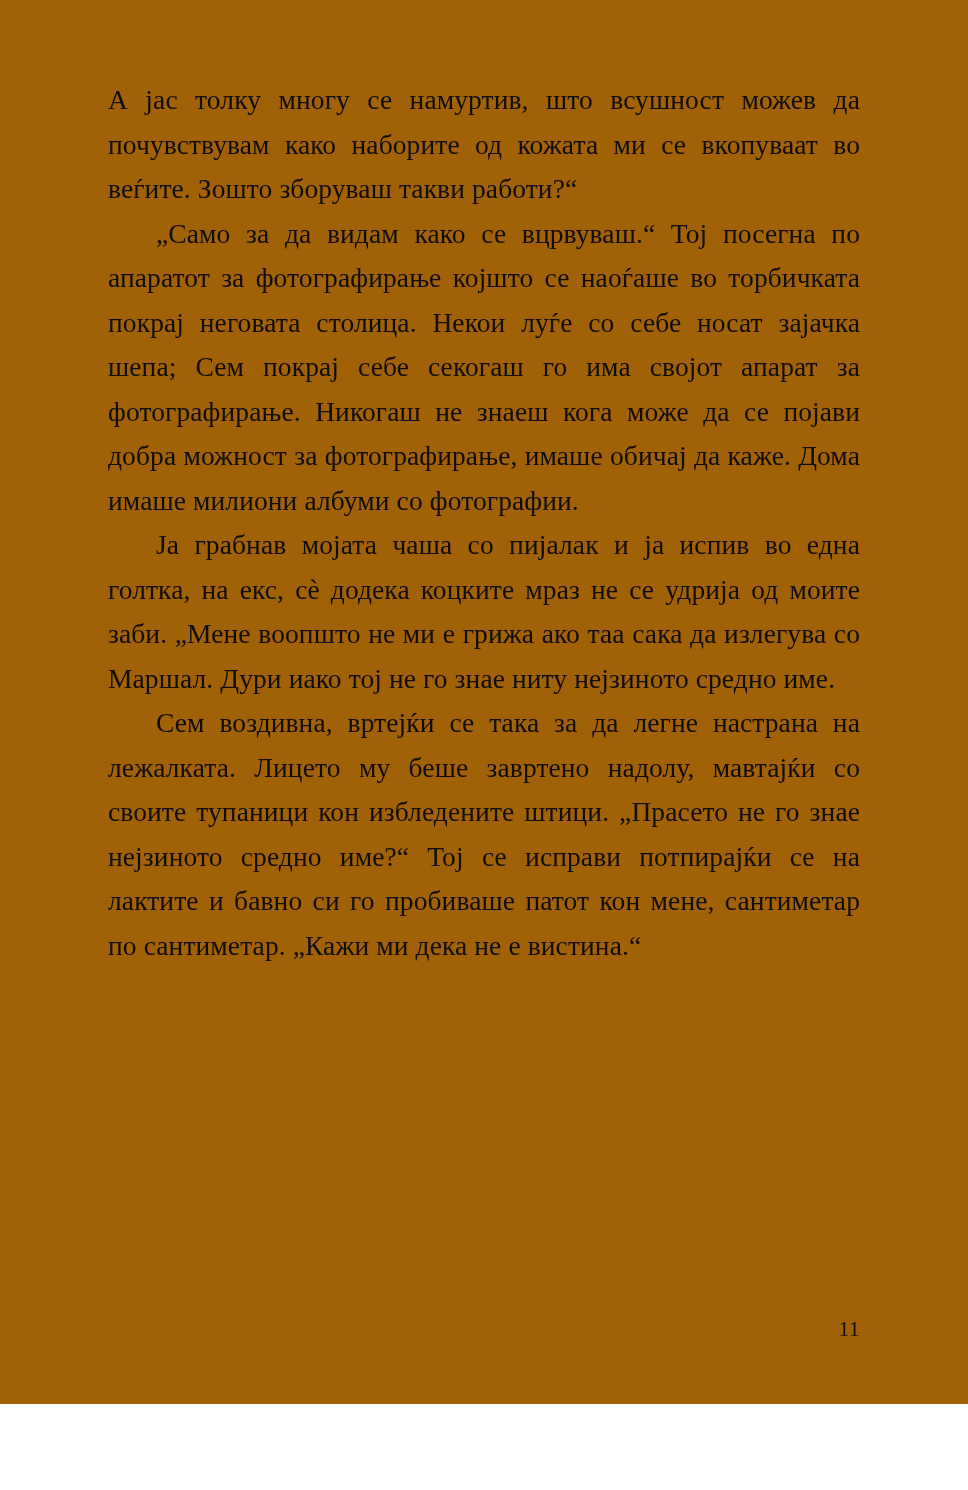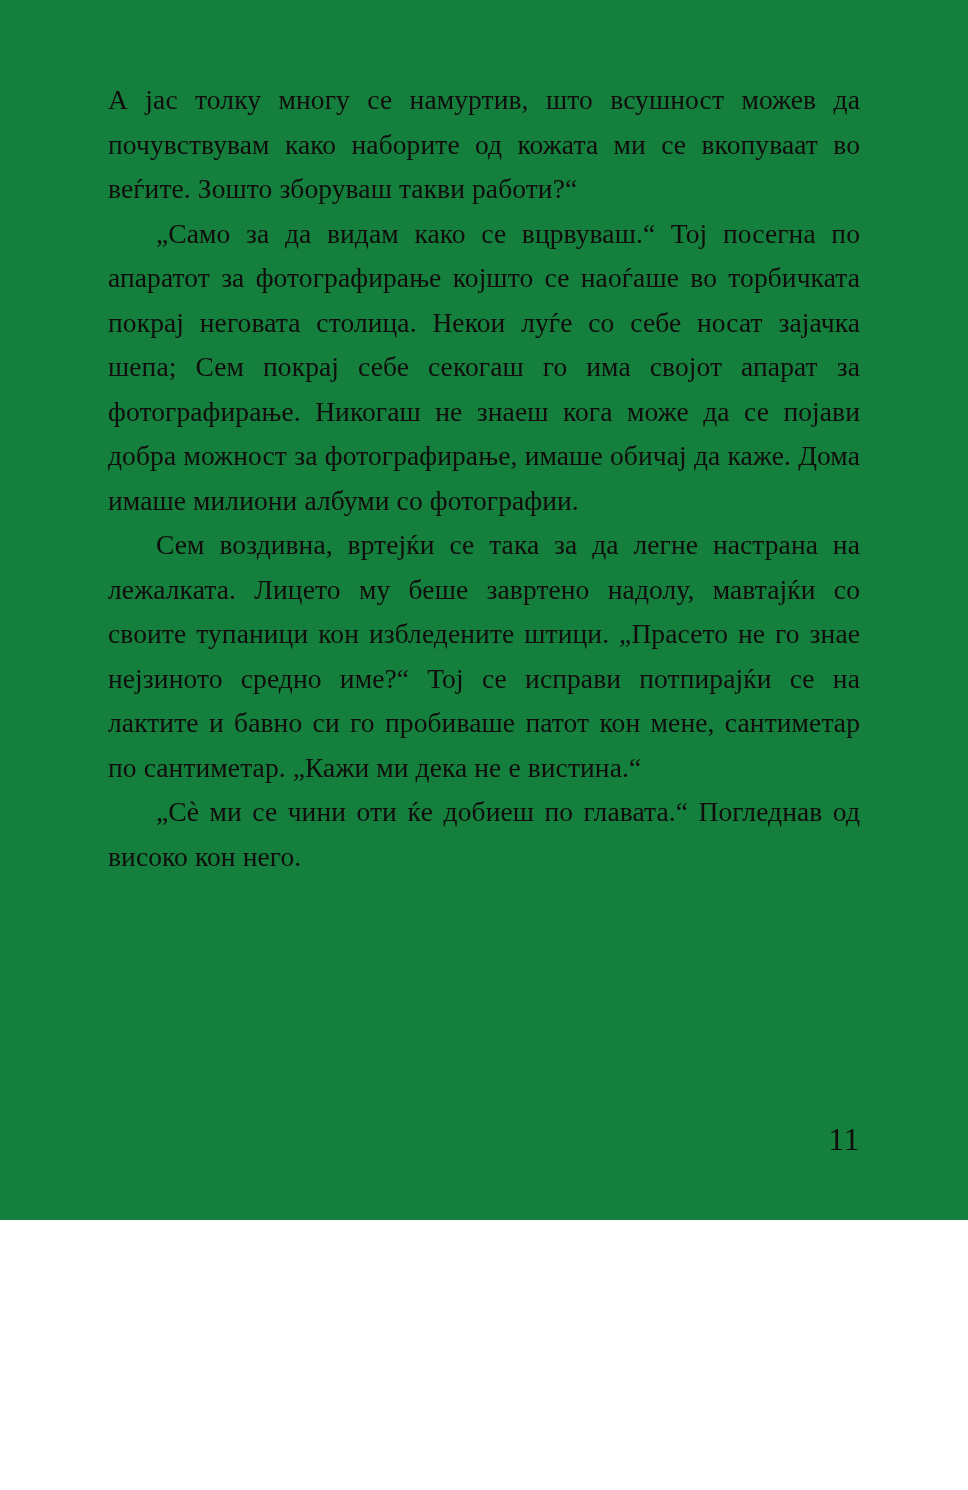--- a/index.html
+++ b/index.html
@@ -3,22 +3,22 @@
 <meta charset="utf-8">
 <style>
   html, body {
     margin: 0;
     padding: 0;
     background: #ffffff;
   }
   .page {
     position: relative;
     width: 968px;
-    height: 1220px;
-    background: #15803d;
+    height: 1404px;
+    background: #a16207;
     box-sizing: border-box;
     overflow: hidden;
   }
   .text-column {
     position: absolute;
     left: 108px;
     top: 78px;
     width: 752px;
   }
   .para {
@@ -35,29 +35,29 @@
     hyphens: manual;
   }
   .para.no-indent {
     text-indent: 0;
   }
   .folio {
     position: absolute;
     right: 108px;
     bottom: 62px;
     font-family: "Liberation Serif", serif;
-    font-size: 32px;
+    font-size: 21px;
     color: #100d0c;
     letter-spacing: 0.5px;
   }
 </style>
 </head>
 <body>
 
 <div class="page">
   <div class="text-column">
     <p class="para no-indent">А јас толку многу се намуртив, што всушност можев да почувствувам како наборите од кожата ми се вкопуваат во веѓите. Зошто зборуваш такви работи?“</p>
     <p class="para">„Само за да видам како се вцрвуваш.“ Тој посегна по апаратот за фотографирање којшто се наоѓаше во торбичката покрај неговата столица. Некои луѓе со себе носат зајачка шепа; Сем покрај себе секогаш го има својот апарат за фотографирање. Никогаш не знаеш кога може да се појави добра можност за фотографирање, имаше обичај да каже. Дома имаше милиони албуми со фотографии.</p>
+    <p class="para">Ја грабнав мојата чаша со пијалак и ја испив во една голтка, на екс, сѐ додека коцките мраз не се удрија од моите заби. „Мене воопшто не ми е грижа ако таа сака да излегува со Маршал. Дури иако тој не го знае ниту нејзиното средно име.</p>
     <p class="para">Сем воздивна, вртејќи се така за да легне настрана на лежалката. Лицето му беше завртено надолу, мавтајќи со своите тупаници кон избледените штици. „Прасето не го знае нејзиното средно име?“ Тој се исправи потпирајќи се на лактите и бавно си го пробиваше патот кон мене, сантиметар по сантиметар. „Кажи ми дека не е вистина.“</p>
-    <p class="para">„Сѐ ми се чини оти ќе добиеш по главата.“ Погледнав од високо кон него.</p>
   </div>
   <div class="folio">11</div>
 </div>
 
 </body></html>

